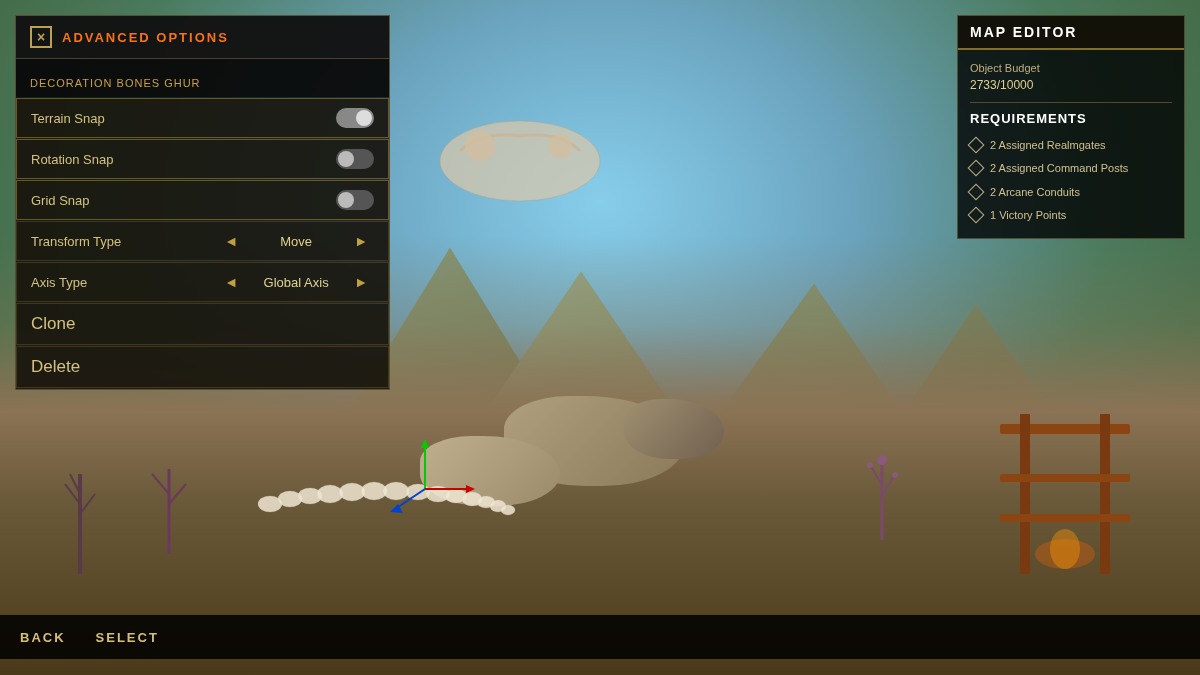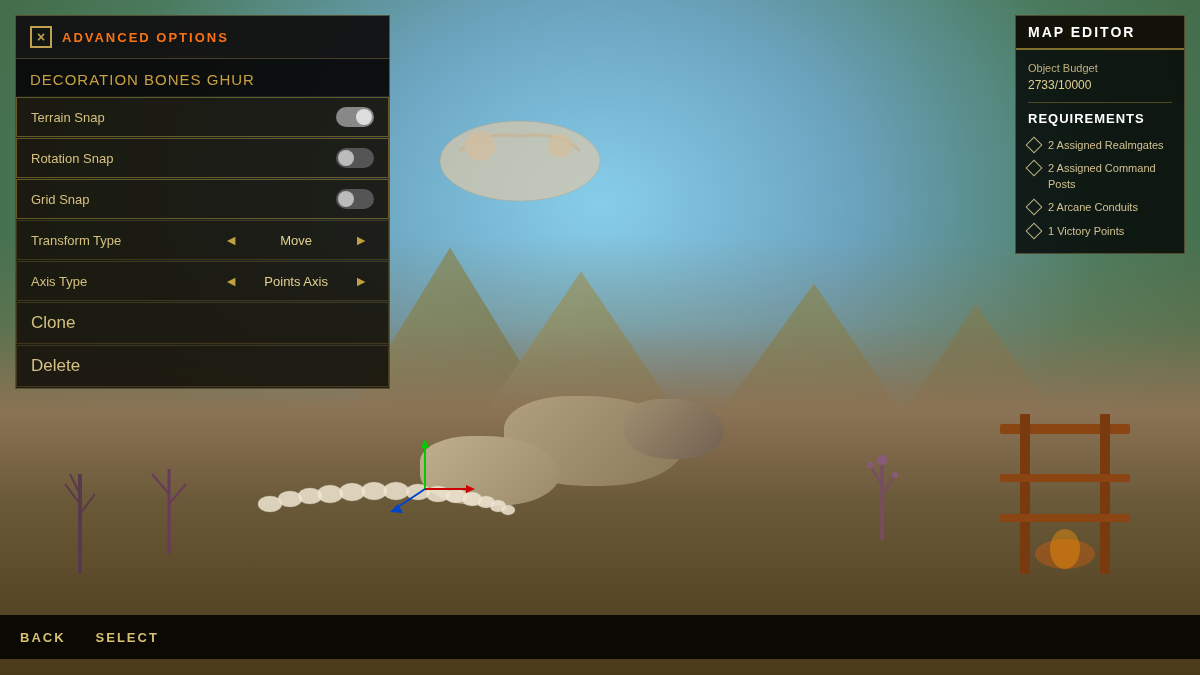--- a/index.html
+++ b/index.html
@@ -108,23 +108,23 @@
     #item-main-title {
       color: #ffffff;
       font-size: 20px;
       font-weight: bold;
       letter-spacing: 1px;
       text-transform: uppercase;
     }
 
     #item-subtitle {
       color: #c8a040;
-      font-size: 15px;
+      font-size: 11px;
       letter-spacing: 1px;
-      margin-top: 2px;
+      margin-top: 8px;
     }
 
     
     .toggle-row {
       display: flex;
       align-items: center;
       justify-content: space-between;
       padding: 9px 14px;
       border: 1px solid rgba(180, 150, 60, 0.5);
       margin: 1px 0;
@@ -226,21 +226,21 @@
     .action-label {
       color: #d4c080;
       font-size: 17px;
     }
 
     
     #right-panel {
       position: absolute;
       top: 15px;
       right: 15px;
-      width: 170px;
+      width: 228px;
       z-index: 10;
       background: rgba(0, 0, 0, 0.80);
       border: 1px solid rgba(150, 130, 80, 0.5);
       padding-bottom: 10px;
     }
 
     #map-editor-header {
       padding: 8px 12px;
       background: rgba(20, 18, 10, 0.95);
       border-bottom: 2px solid rgba(180, 150, 60, 0.7);
@@ -463,21 +463,21 @@
       <span class="selector-arrow">◄</span>
       <span class="selector-value">Move</span>
       <span class="selector-arrow">►</span>
     </div>
   </div>
 
   <div class="selector-row">
     <span class="selector-label">Axis Type</span>
     <div class="selector-control">
       <span class="selector-arrow">◄</span>
-      <span class="selector-value">Points Axis</span>
+      <span class="selector-value">Global Axis</span>
       <span class="selector-arrow">►</span>
     </div>
   </div>
 
   <div class="action-row">
     <span class="action-label">Clone</span>
   </div>
 
   <div class="action-row">
     <span class="action-label">Delete</span>

